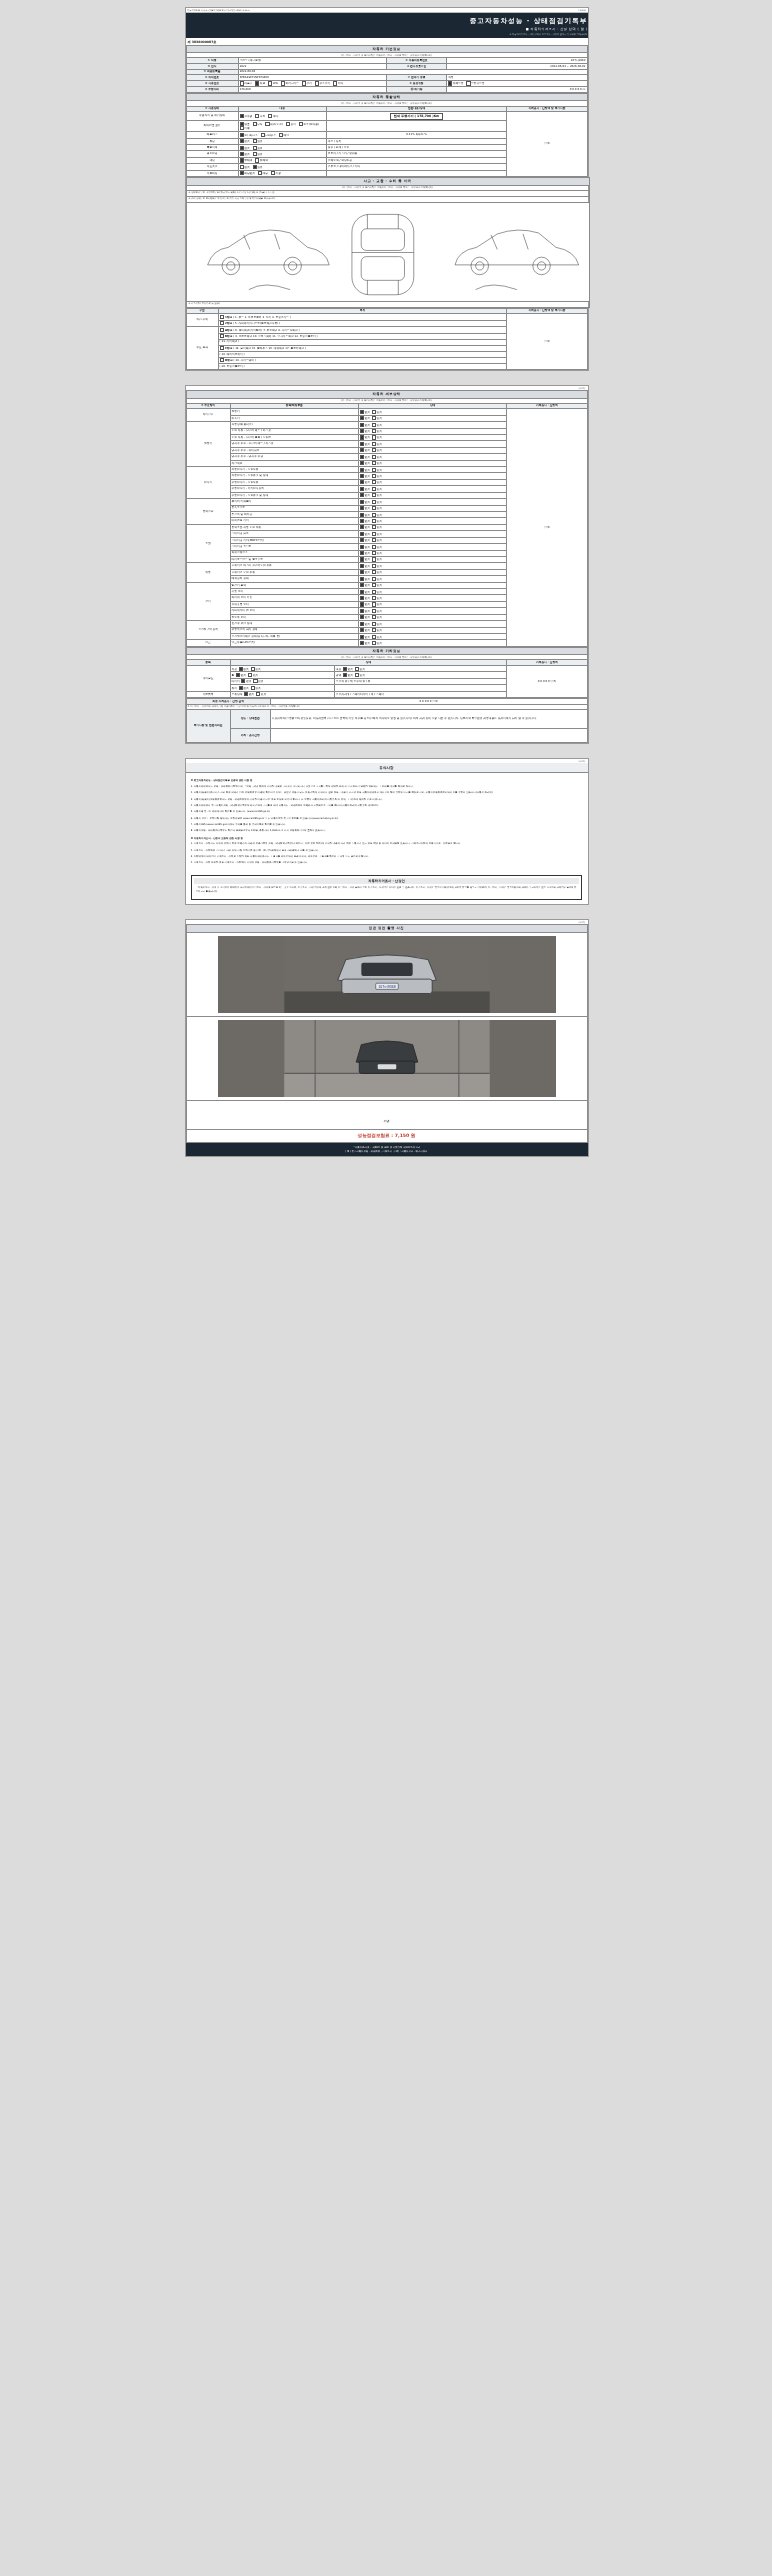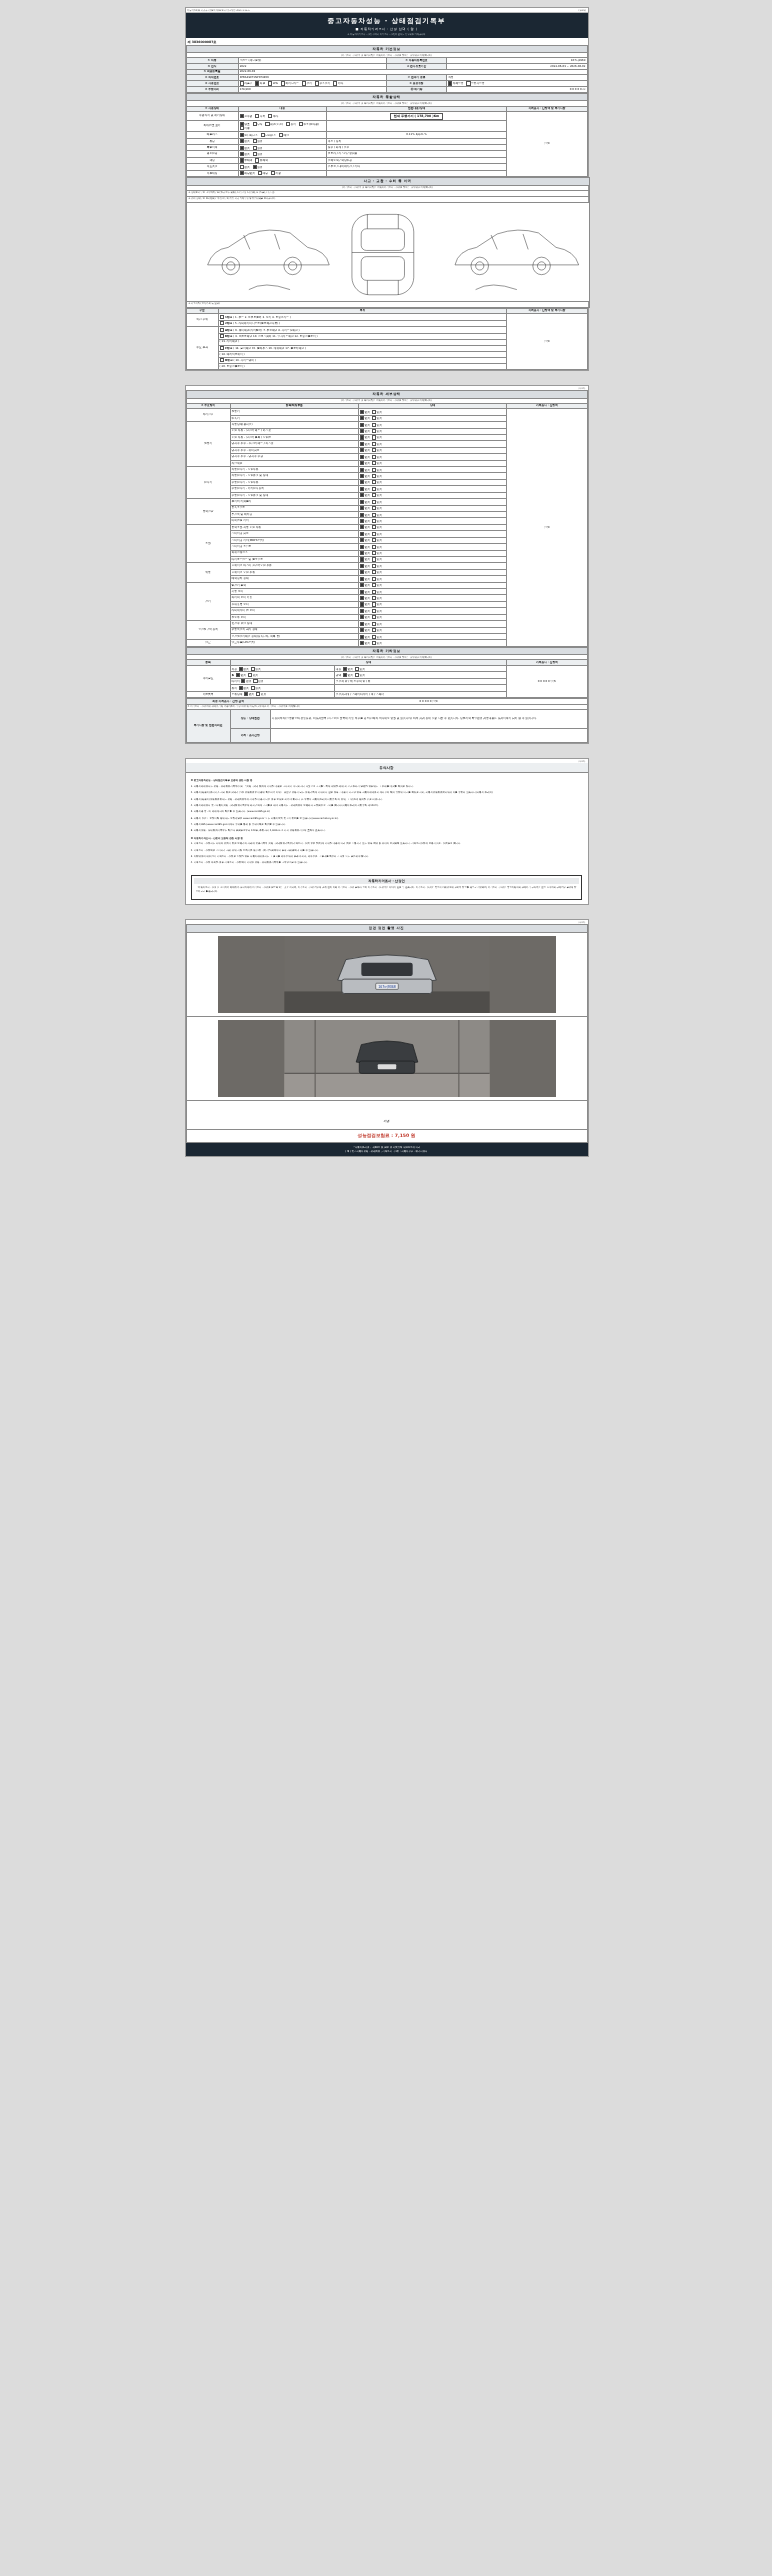--- a/index.html
+++ b/index.html
@@ -12,21 +12,21 @@
   td,th{border:0.3px solid #8a8a8a;padding:0.5px 1px;font-size:2.7px;line-height:1.35;vertical-align:middle;}
   .hd{background:#eceff1;text-align:center;font-weight:bold;}
   .ttl{background:#d9dde1;text-align:center;font-weight:bold;font-size:3.3px;letter-spacing:0.5px;padding:1px;}
   .sub{font-size:2.3px;color:#333;}
   .c{text-align:center;}
   .r{text-align:right;}
   .chk{display:inline-block;width:2.1px;height:2.1px;border:0.3px solid #555;margin-right:0.5px;vertical-align:middle;background:#fff;}
   .chk.on{background:#333;}
   .lbl{display:inline-block;margin-right:2.1px;white-space:nowrap;}
   
-  .topbar{background:#1b2733;color:#fff;text-align:center;padding:3.6px 0 2.6px;}
+  .topbar{background:#1b2733;color:#fff;text-align:right;padding:3.6px 0 2.6px;}
   .topbar .t1{font-size:6.7px;font-weight:bold;letter-spacing:1px;}
   .topbar .t2{font-size:3.1px;margin-top:1.5px;letter-spacing:0.5px;}
   .topbar .t3{font-size:2.2px;margin-top:1.5px;color:#cfd8dc;}
   .metaline{font-size:2.2px;color:#444;padding:0.5px 1.5px;border-bottom:0.3px solid #bbb;display:flex;justify-content:space-between;}
   .docno{font-size:3.1px;font-weight:bold;padding:1.5px 2.1px 1px;}
   .corner{font-size:2.1px;color:#777;text-align:right;padding:0.5px 2.1px;}
   
   .diag{height:98px;position:relative;background:#fff;}
   .legendbox{font-size:2.2px;padding:1px 2.1px;}
   .note{font-size:2.2px;padding:1px 2.1px;color:#222;}

